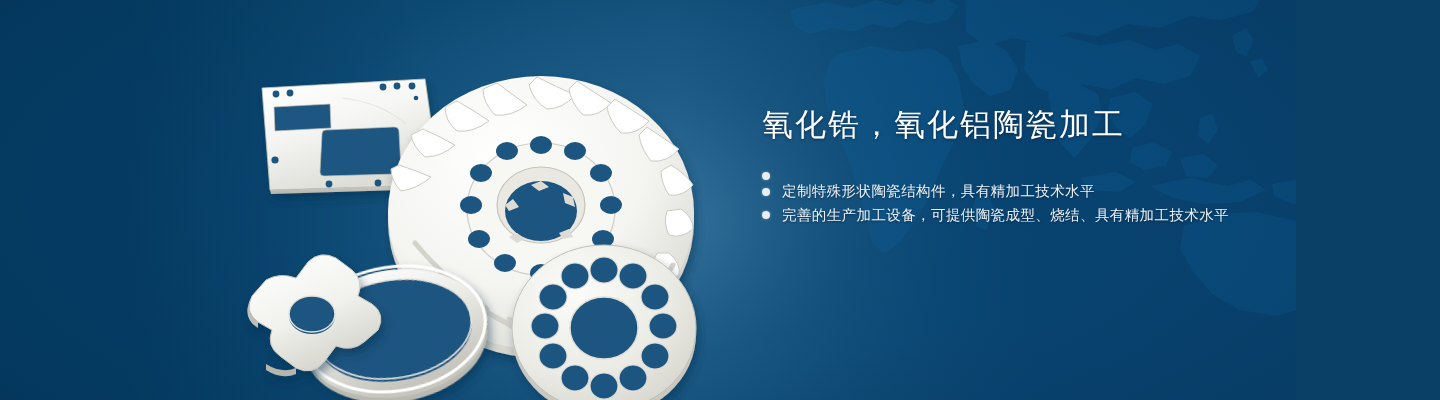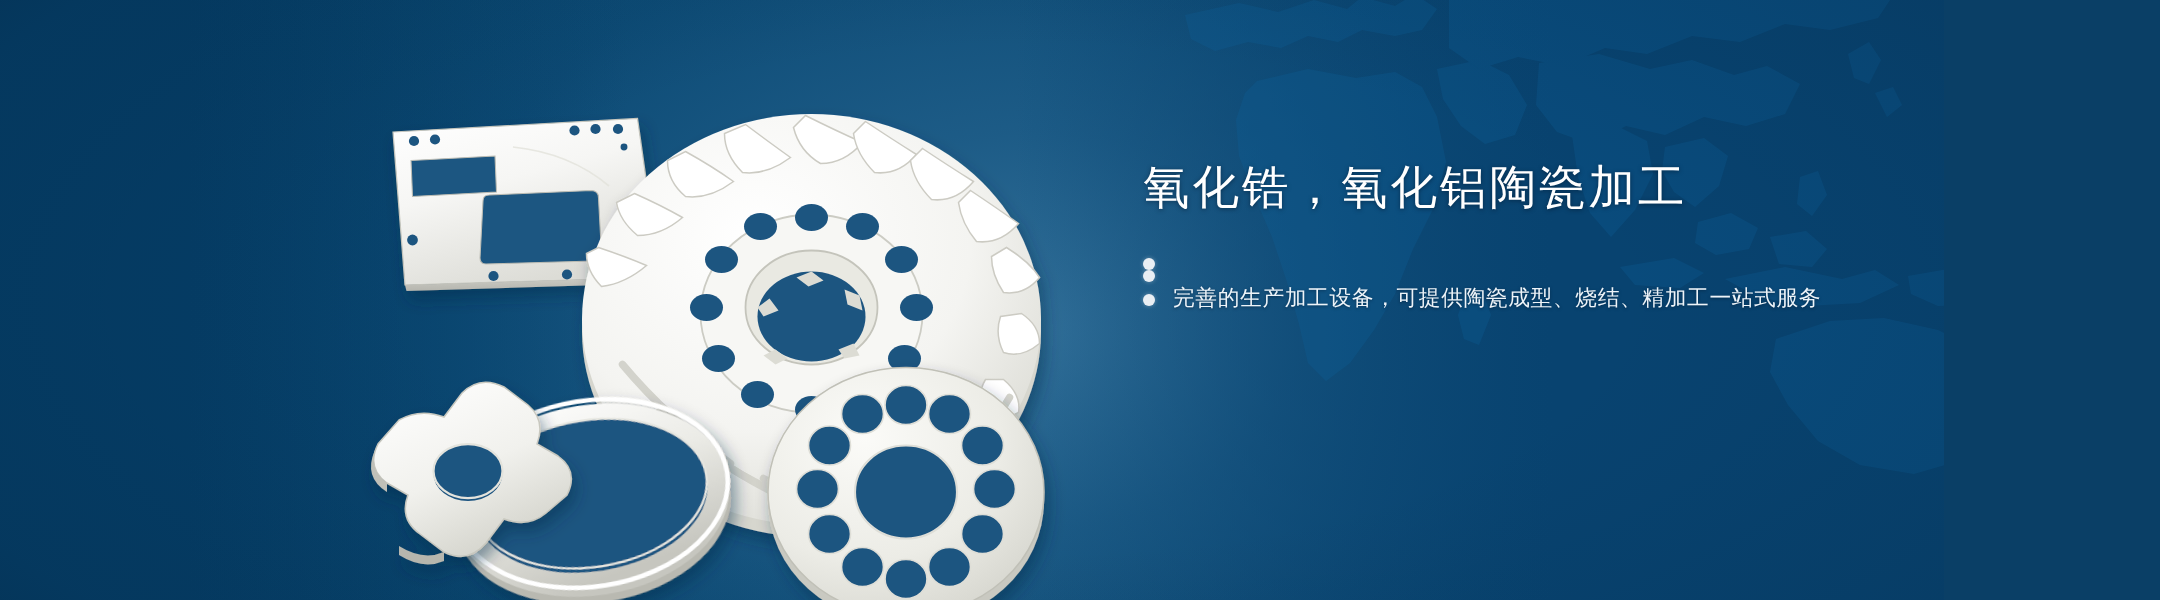--- a/index.html
+++ b/index.html
@@ -298,21 +298,22 @@
   </div>
 
   <div class="textblock">
     <div class="headline">氧化锆，氧化铝陶瓷加工</div>
     <ul class="bullets">
       <li>
         <span class="dot"></span>
       </li>
       <li>
         <span class="dot"></span>
+        <span>定制特殊形状陶瓷结构件，具有精加工技术水平</span>
       </li>
       <li>
         <span class="dot"></span>
-        <span>完善的生产加工设备，可提供陶瓷成型、烧结、精加工一站式服务</span>
+        <span>完善的生产加工设备，可提供陶瓷成型、烧结、具有精加工技术水平</span>
       </li>
     </ul>
   </div>
 
 </div>
 
 </body></html>

